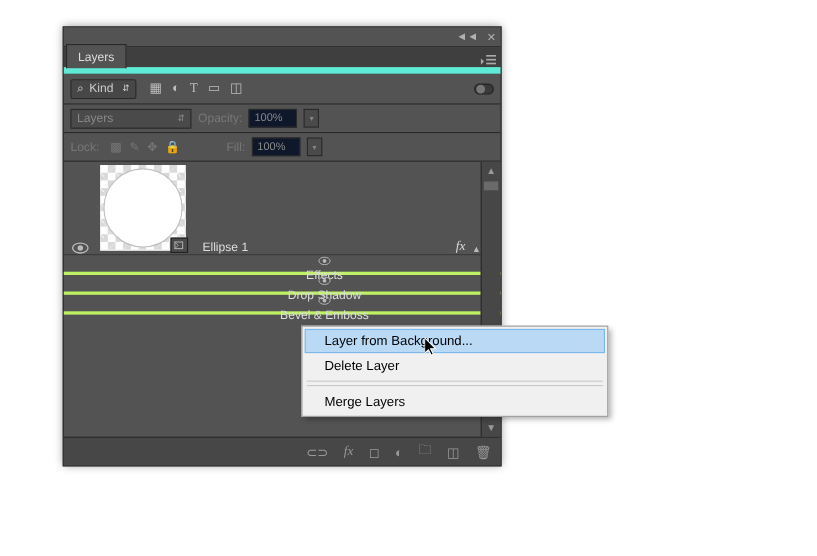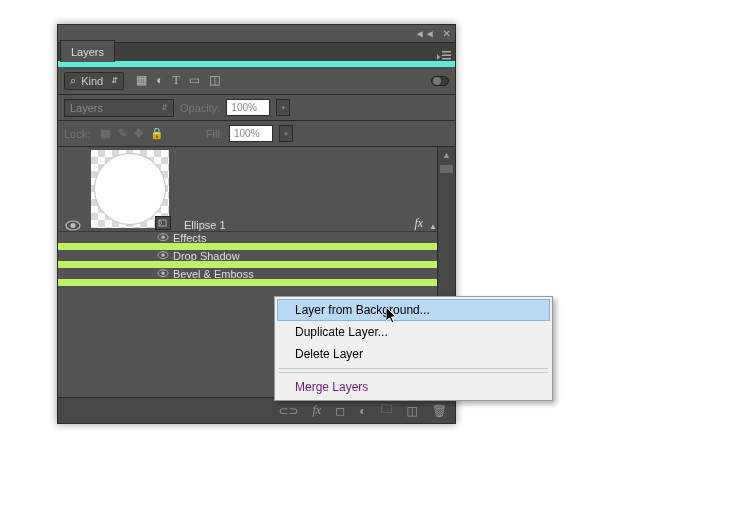--- a/index.html
+++ b/index.html
@@ -109,21 +109,21 @@
     border: 1px solid #2a2a2a;
     display: flex; align-items: center;
     padding: 0 5px;
     color: #888;
     font-size: 11px;
     justify-content: space-between;
   }
   .blend-select .chev { font-size: 8px; }
   .pct-field {
     width: 44px; height: 17px;
-    background: #ffffff;
+    background: #0f172a;
     border: 1px solid #2a2a2a;
     display: inline-flex; align-items: center;
     padding: 0 4px;
     color: #888;
     font-size: 10px;
   }
   .dbtn {
     width: 14px; height: 17px;
     background: #4a4a4a;
     border: 1px solid #2a2a2a;
@@ -204,21 +204,22 @@
   .layer-name { color: #ddd; font-size: 11px; margin-left: 12px; }
   .fx-label { margin-left: auto; margin-right: 6px; color: #ddd; font-style: italic; font-size: 12px; font-family: Georgia, serif; }
   .expand-chev { color: #bbb; font-size: 8px; }
   
   .effects-row, .effect-item {
     display: flex; align-items: center;
     height: 18px;
     color: #ddd; font-size: 11px;
     padding-left: 95px;
     padding-right: 18px;
-    border-bottom: 7px solid #bef264;
+    border-bottom: 3px solid #bef264;
+    flex-direction: column;
   }
   .effects-row .eye-s, .effect-item .eye-s {
     width: 20px; text-align: center; transform: scale(0.85);
   }
   
   .bg-row {
     background: #5a6b84;
   }
   .thumb-bg {
     width: 78px; height: 78px;
@@ -256,21 +257,21 @@
   }
   .ctx-item {
     padding: 4px 18px;
     cursor: default;
   }
   .ctx-item.hover {
     background: #bad9f5;
     border: 1px solid #7fb8e8;
     padding: 3px 17px;
   }
-  .ctx-item.disabled { color: #701a75; }
+  .ctx-item.disabled { color: #000000; }
   .ctx-sep {
     height: 1px;
     background: #c8c8c8;
     margin: 3px 2px;
   }
   .cursor-arrow {
     position: absolute;
     left: 386px; top: 307px;
     pointer-events: none;
   }
@@ -400,21 +401,20 @@
     <span>◻</span>
     <span>◐</span>
     <span>🗀</span>
     <span>◫</span>
     <span>🗑</span>
   </div>
 </div>
 
 <div class="ctx-menu">
   <div class="ctx-item hover">Layer from Background...</div>
-  <div class="ctx-item">Duplicate Layer...</div>
   <div class="ctx-item">Delete Layer</div>
   <div class="ctx-sep"></div>
   <div class="ctx-sep"></div>
   <div class="ctx-item disabled">Merge Layers</div>
 </div>
 
 <svg class="cursor-arrow" width="16" height="18">
   <path d="M0 0 L0 14 L3.5 11 L6 16 L8 15 L5.5 10 L10 10 Z" fill="#000" stroke="#fff" stroke-width="1"></path>
 </svg>
 

